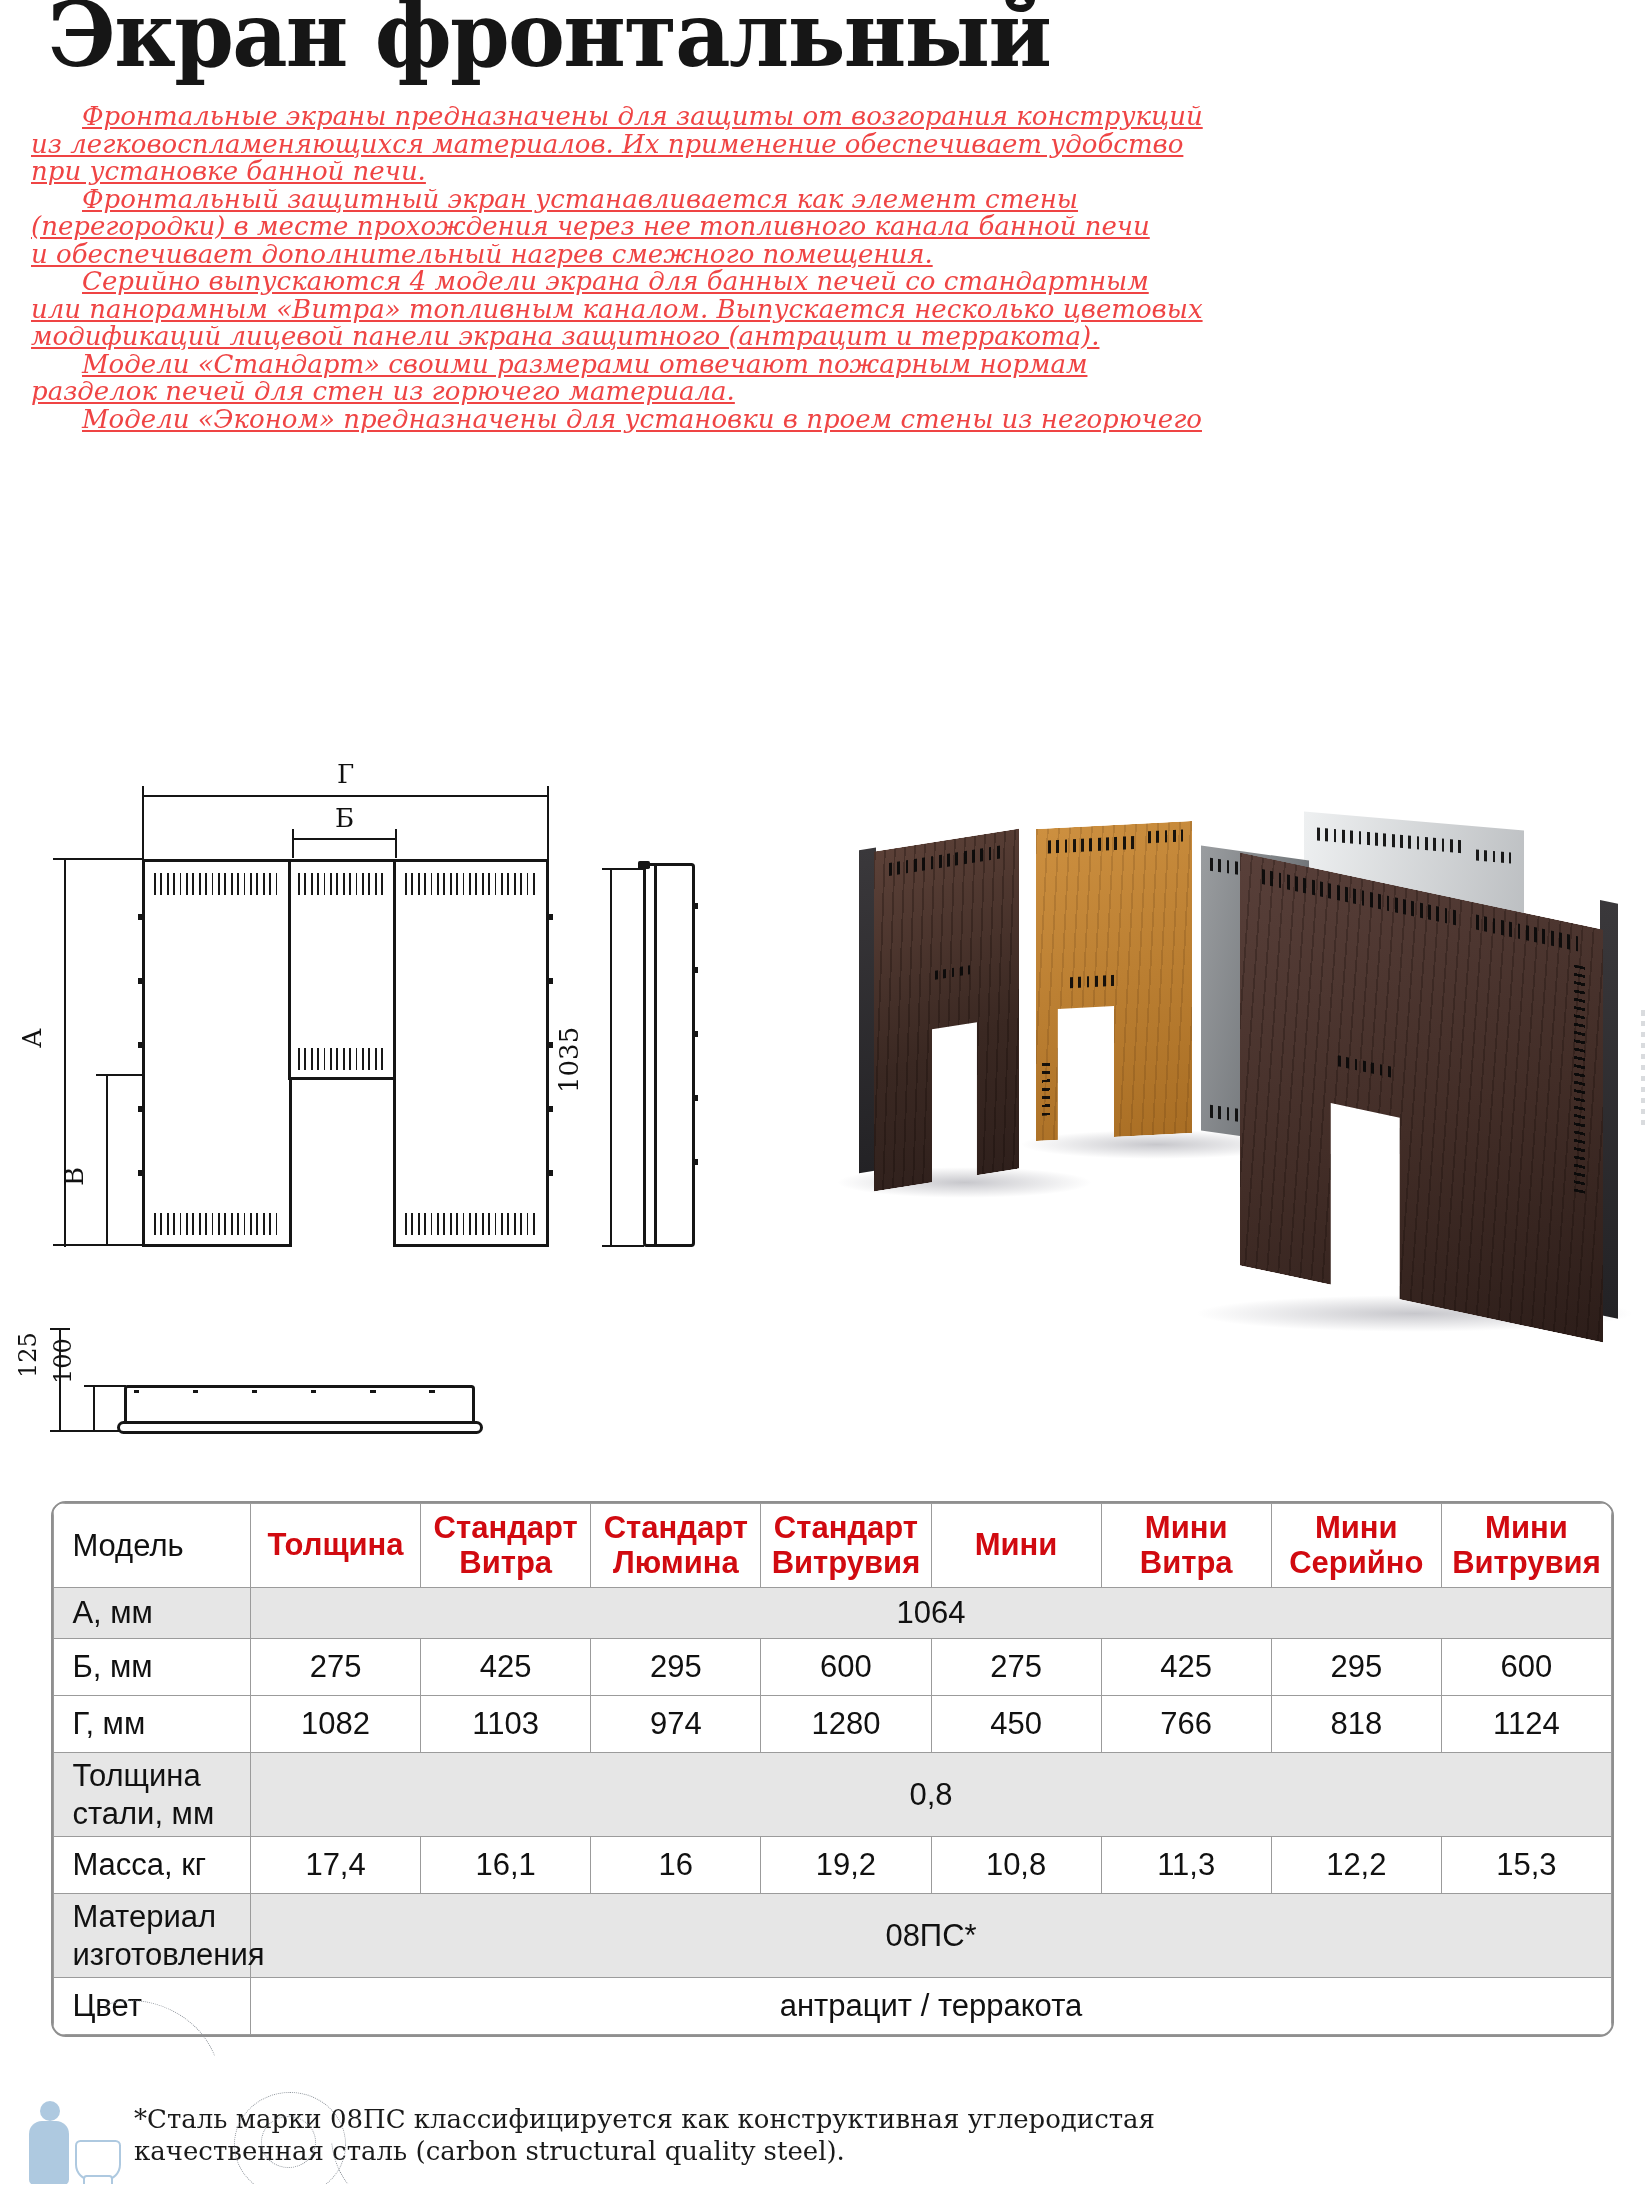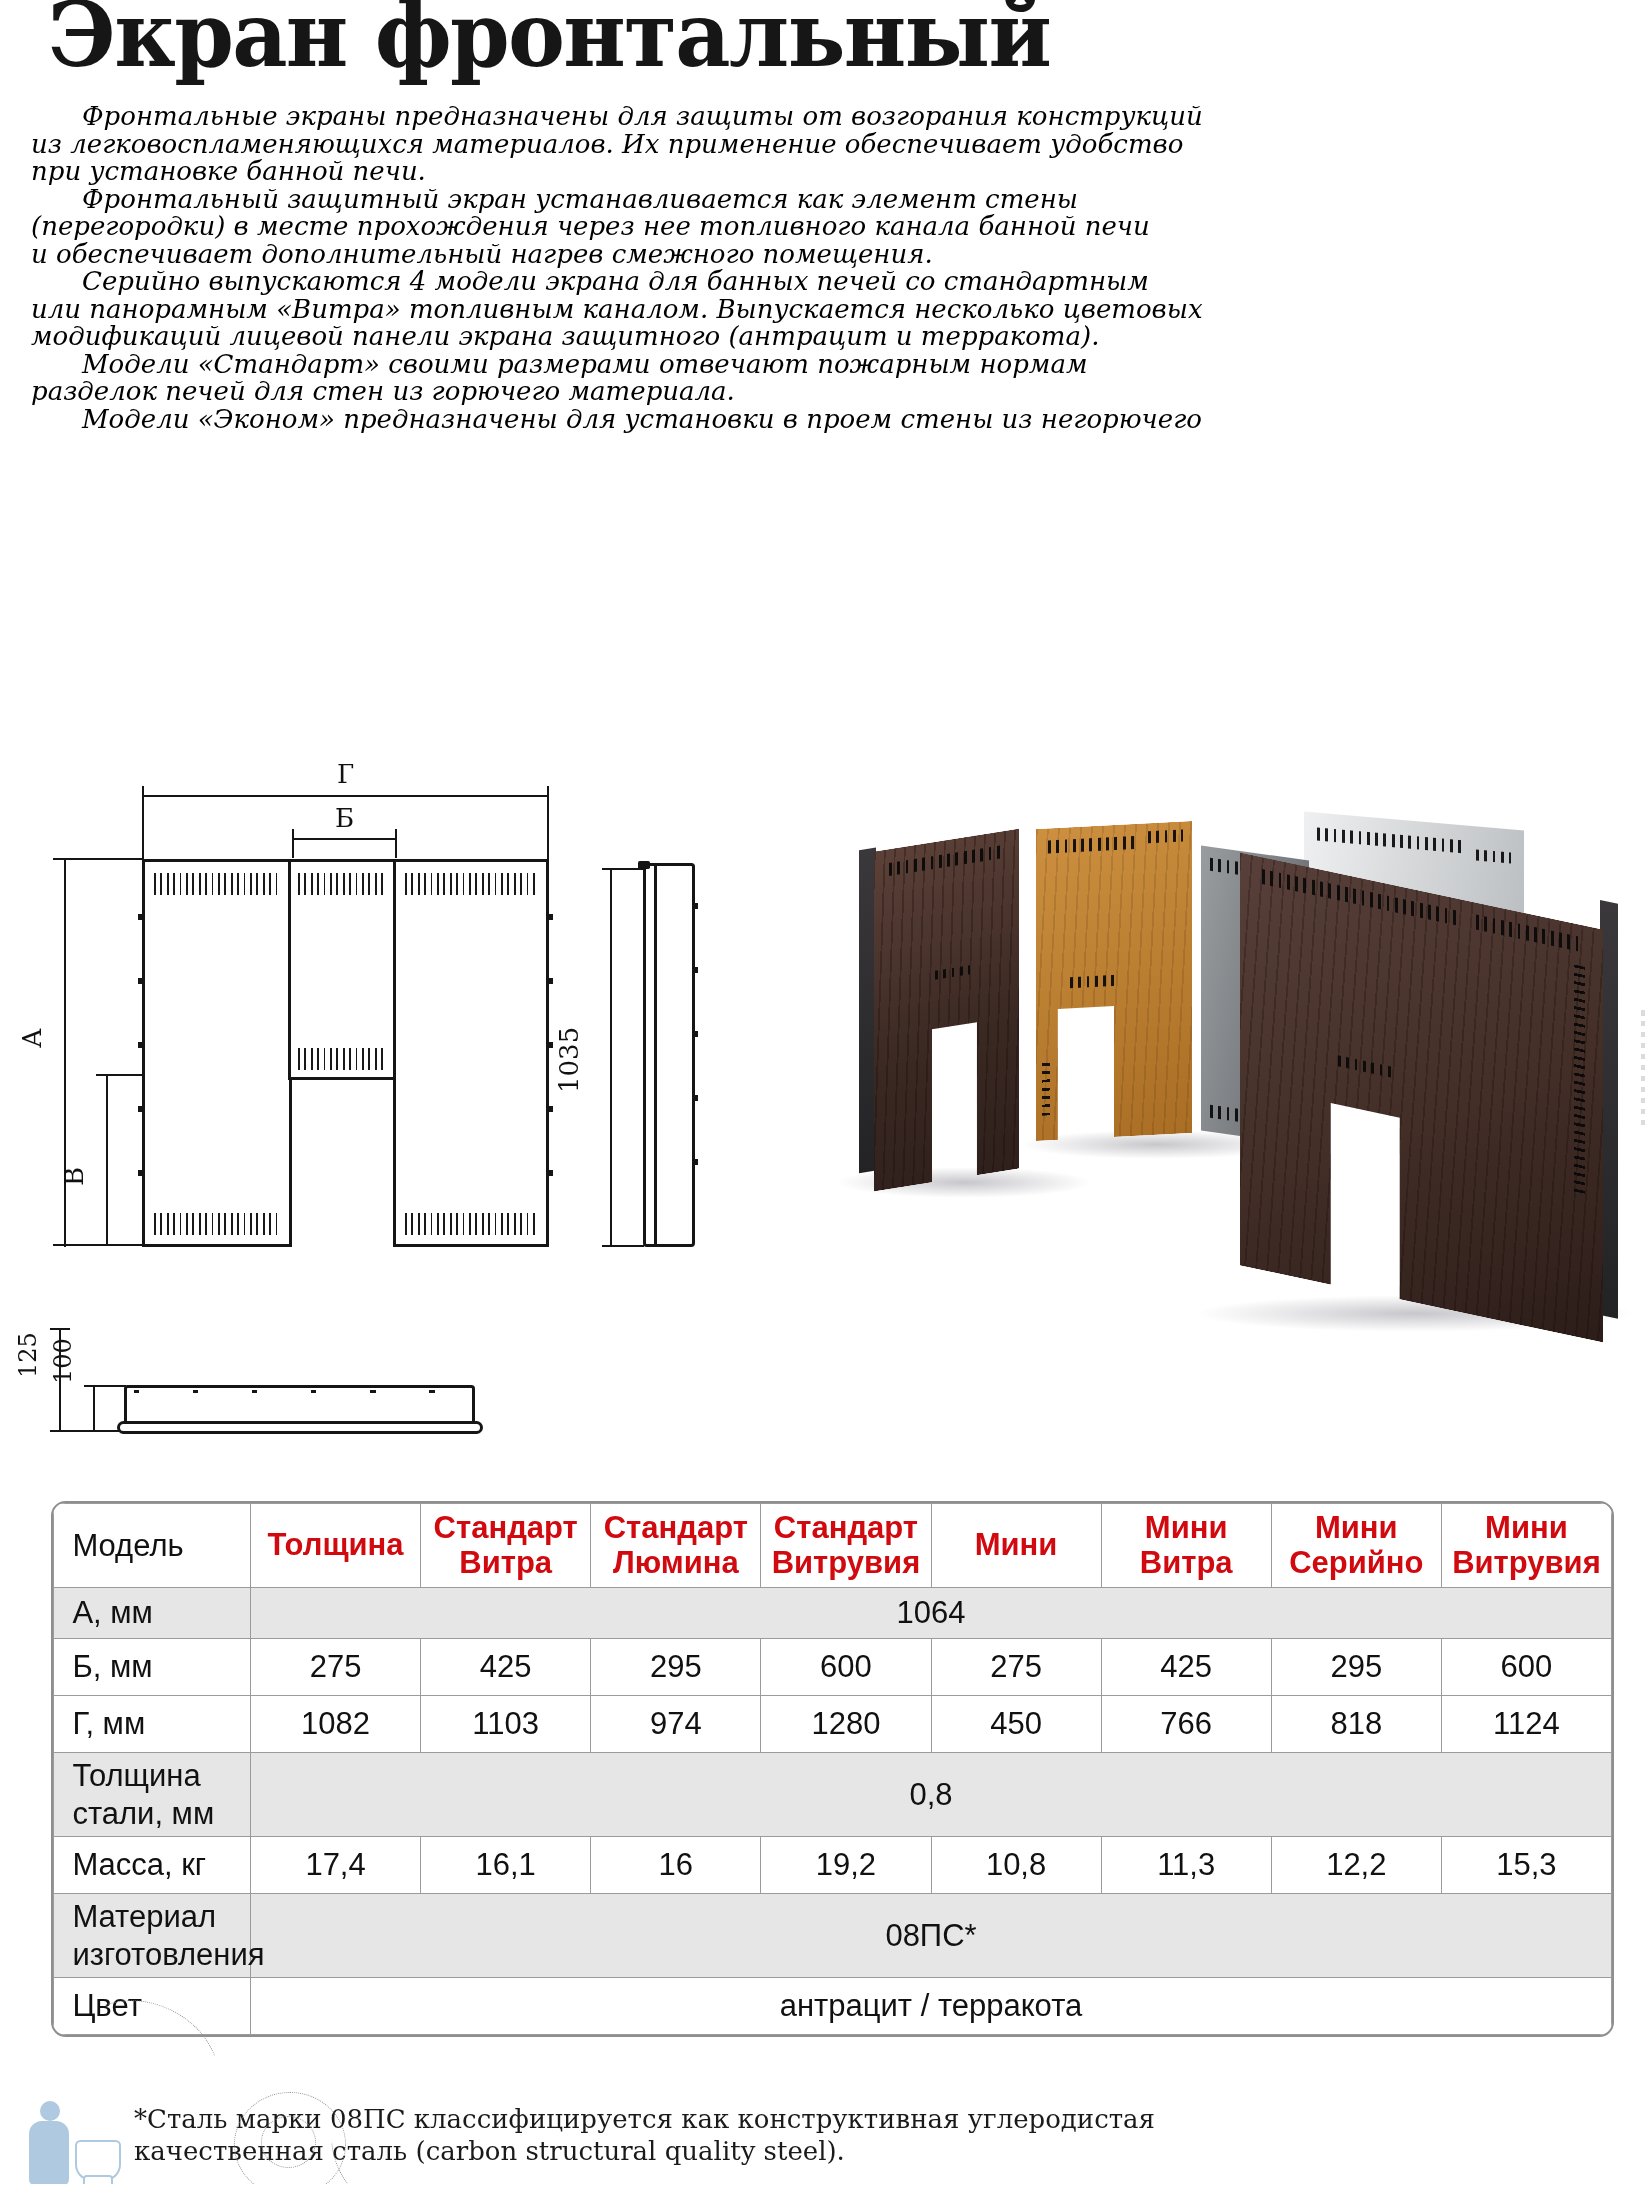--- a/index.html
+++ b/index.html
@@ -3,21 +3,21 @@
 <meta charset="utf-8">
 <style>
   html,body{margin:0;padding:0;background:#fff;}
   .page{position:relative;width:1653px;height:2184px;background:#fff;overflow:hidden;
         font-family:"Liberation Sans",sans-serif;color:#111;}
 
   
   .title{position:absolute;left:48px;top:-18.4px;margin:0;font:bold 89px "DejaVu Serif",serif;
          letter-spacing:-1.8px;transform:scaleX(.96);transform-origin:left;color:#161616;white-space:nowrap;}
   .intro{position:absolute;left:31px;top:103px;width:1286px;
-         font:italic 26px "DejaVu Serif",serif;line-height:27.5px;color:#000000;}
+         font:italic 26px "DejaVu Serif",serif;line-height:27.5px;color:#ef4444;text-decoration:underline;}
   .intro .line{white-space:nowrap;}
   .intro .indent{padding-left:51px;}
 
   
   .thin{position:absolute;background:#151515;}
   .dim-label-h{position:absolute;font:26px "DejaVu Serif",serif;text-align:center;color:#111;}
   .dim-label-v{position:absolute;display:flex;align-items:center;justify-content:center;
                writing-mode:vertical-rl;transform:rotate(180deg);
                font:26px "DejaVu Serif",serif;color:#111;}
   .fv{position:absolute;left:142px;top:859px;width:407px;height:388px;}

